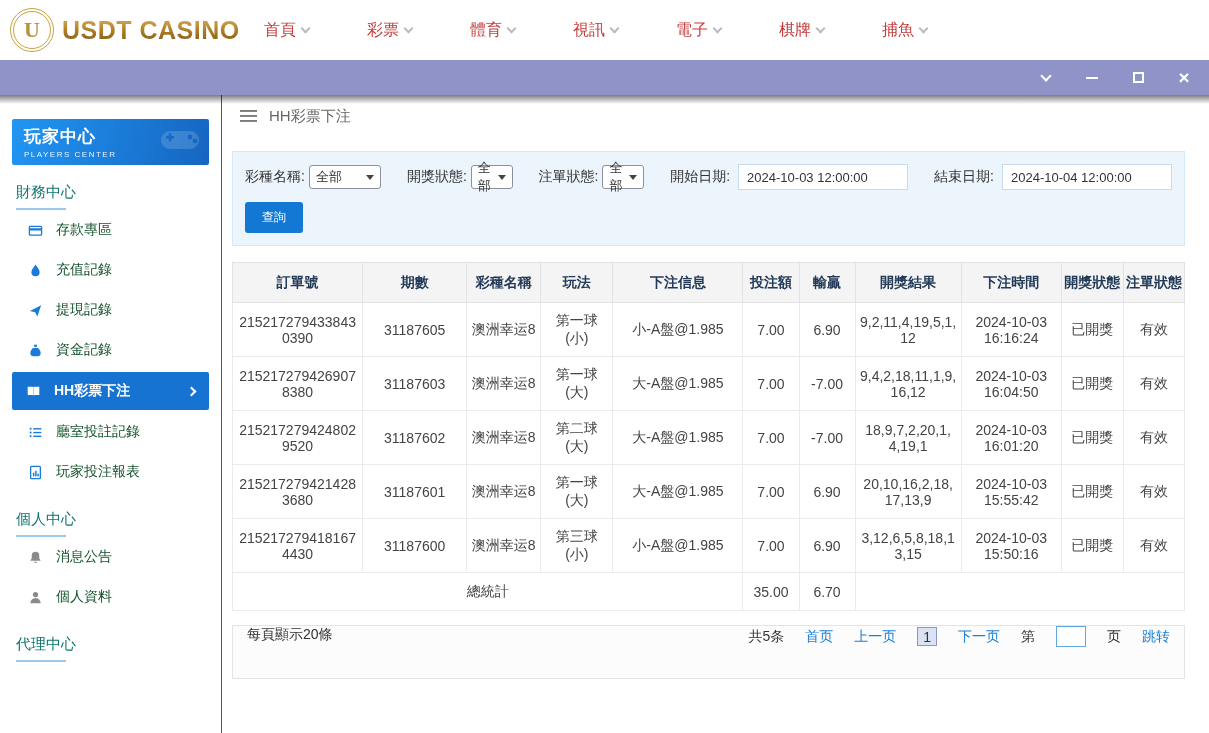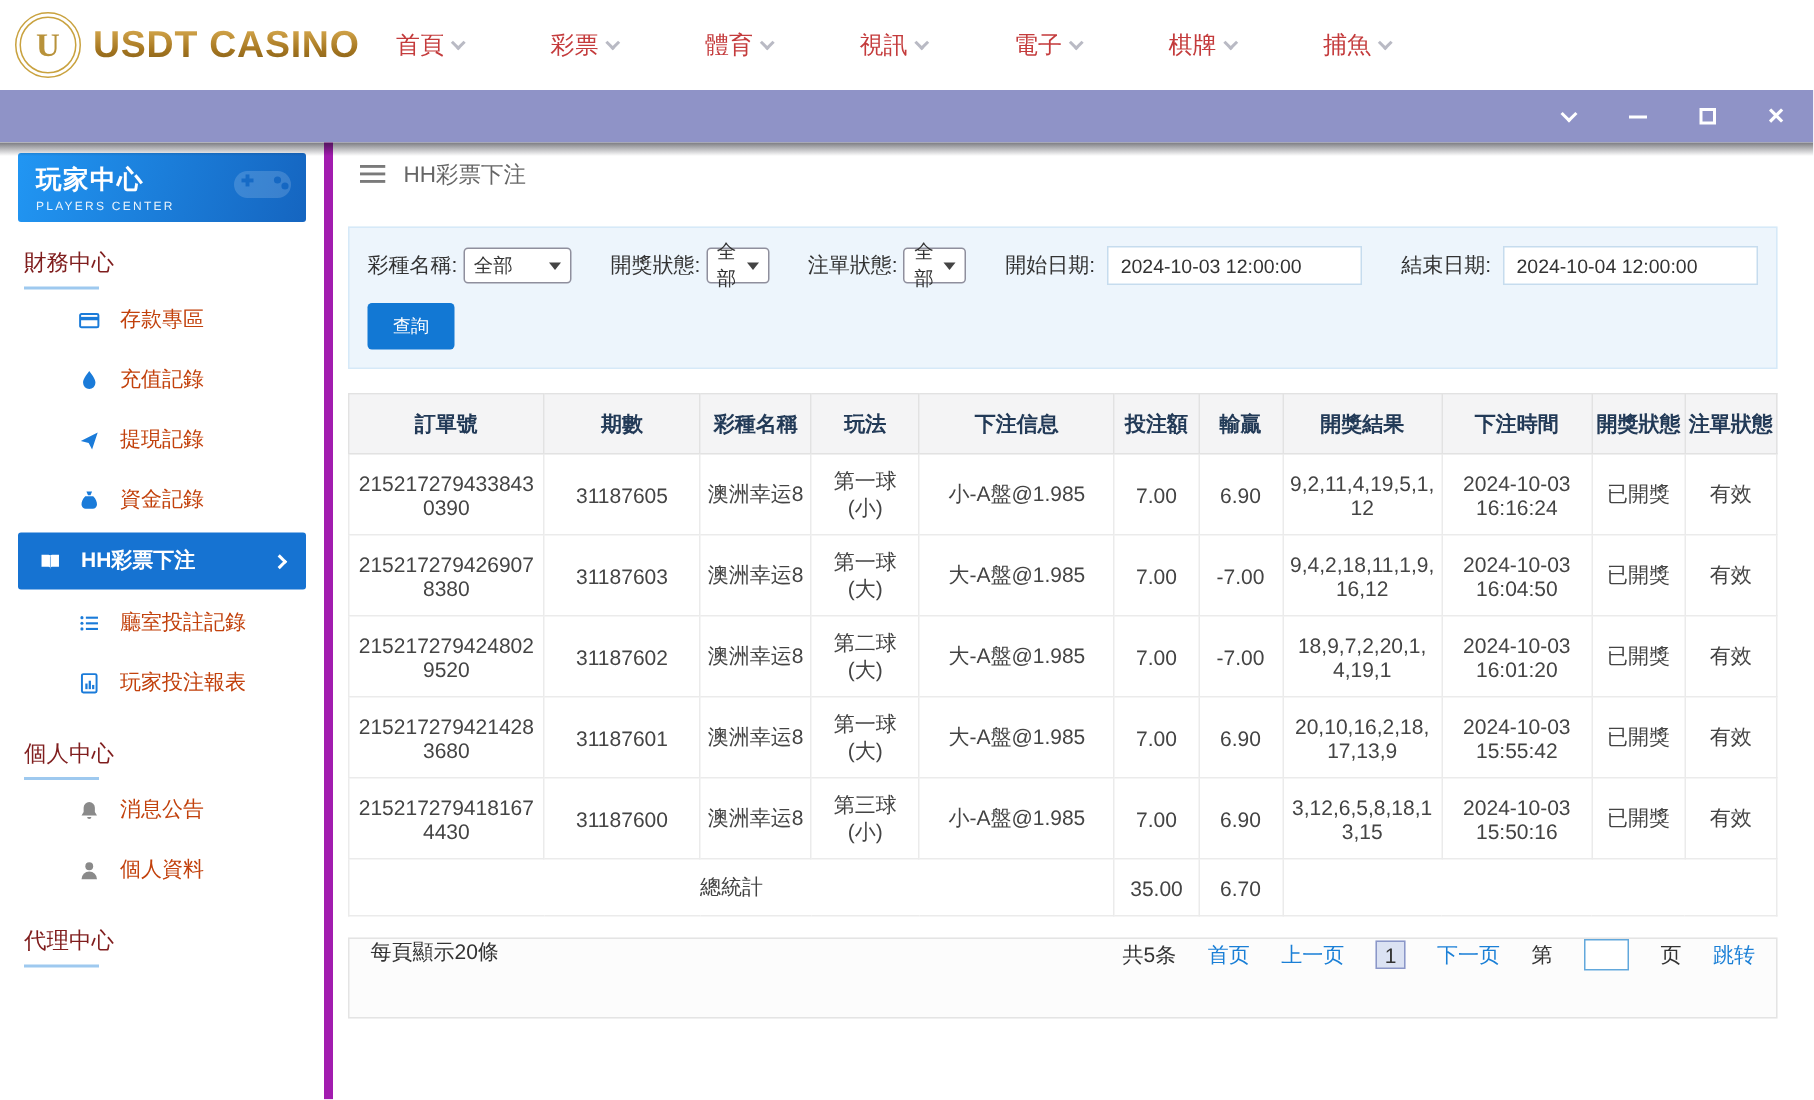--- a/index.html
+++ b/index.html
@@ -32,30 +32,30 @@
   .icon-min { width:12px; height:2px; background:#fff; }
   .icon-max { width:11px; height:11px; border:2px solid #fff; }
   .icon-close { color:#fff; font-size:19px; line-height:1; font-weight:bold; }
 
   
   .body-row { display:flex; height:638px; position:relative; background:#fff; }
   .content-shadow { position:absolute; top:0; left:0; width:100%; height:9px; z-index:9; pointer-events:none;
     background:linear-gradient(to bottom, rgba(15,15,25,.55), rgba(15,15,25,0)); }
 
   
-  .sidebar { width:222px; flex:none; background:#fff; border-right:6px solid #a21caf; overflow:hidden; padding-top:7px; }
+  .sidebar { width:222px; flex:none; background:#fff; border-right:1px solid #a21caf; overflow:hidden; padding-top:24px; }
   .player-box { margin:0 12px; height:46px; border-radius:2px; color:#fff; padding:6px 12px; position:relative;
     overflow:hidden; background:linear-gradient(105deg,#2196f3 0%, #1565c0 100%); }
   .player-title { font-size:17px; font-weight:bold; letter-spacing:1px; }
   .player-sub { font-size:8px; letter-spacing:1.5px; opacity:.9; margin-top:2px; }
   .player-decor { position:absolute; right:6px; top:4px; opacity:.45; }
-  .section-heading { padding:18px 16px 8px; color:#7f1d1d; font-size:15px; position:relative; }
+  .section-heading { padding:18px 16px 8px; color:#0f766e; font-size:15px; position:relative; }
   .section-heading::after { content:""; position:absolute; left:16px; bottom:0; width:50px; height:2px; background:#9ec9ef; }
   .menu-item { height:40px; display:flex; align-items:center; gap:13px; padding:0 16px 0 28px;
-    color:#c2410c; font-size:14px; cursor:pointer;margin-left:24px; }
+    color:#14532d; font-size:14px; cursor:pointer; }
   .menu-item .m-icon { color:#1a7bd9; display:flex; flex:none; }
   .menu-item.active { background:#1673d2; color:#fff; margin:2px 12px; border-radius:2px; height:38px;
     padding:0 14px 0 14px; font-weight:bold; }
   .menu-item.active .m-icon { color:#fff; }
   .chev-right { width:7px; height:7px; border-top:2px solid #fff; border-right:2px solid #fff;
     transform:rotate(45deg); margin-left:auto; }
 
   
   .main { flex:1; display:flex; flex-direction:column; overflow:hidden; }
   .toolbar { height:42px; display:flex; align-items:center; gap:12px; padding:0 18px; color:#666; flex:none; }

